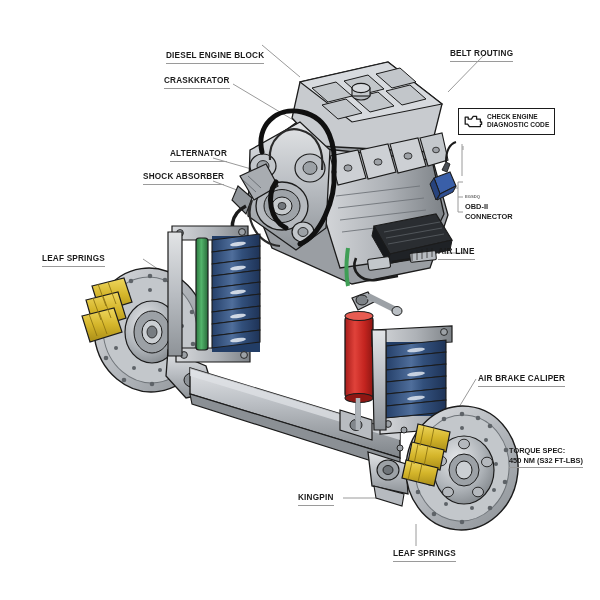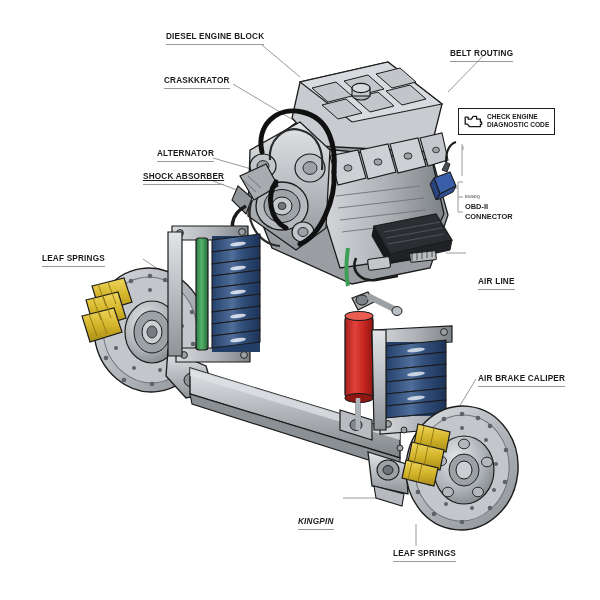--- a/index.html
+++ b/index.html
@@ -416,37 +416,37 @@
       <circle cx="404" cy="430" r="3"></circle>
           <circle cx="400" cy="448" r="3"></circle>
     </g>
   </g>
 
   <g stroke="#9a9a9a" stroke-width="1" fill="none">
     <path d="M463,146 L463,150"></path>
   </g>
 </svg>
 
-<div class="lbl u" style="left:166px;top:32px;">DIESEL ENGINE BLOCK</div>
+<div class="lbl u" style="left:166px;top:51px;">DIESEL ENGINE BLOCK</div>
 
 <div class="lbl u" style="left:164px;top:76px;">CRASKKRATOR</div>
 
-<div class="lbl u" style="left:157px;top:149px;">ALTERNATOR</div>
-
-<div class="lbl u" style="left:143px;top:172px;text-decoration:underline;">SHOCK ABSORBER</div>
+<div class="lbl u" style="left:170px;top:149px;">ALTERNATOR</div>
+
+<div class="lbl u" style="left:143px;top:172px;">SHOCK ABSORBER</div>
 
 <div class="lbl u" style="left:450px;top:49px;">BELT ROUTING</div>
 
-<div class="lbl u" style="left:478px;top:247px;margin-top:30px;">AIR LINE</div>
+<div class="lbl u" style="left:438px;top:247px;">AIR LINE</div>
 
 <div class="lbl u" style="left:42px;top:254px;">LEAF SPRINGS</div>
 
 <div class="lbl u" style="left:478px;top:374px;">AIR BRAKE CALIPER</div>
 
-<div class="lbl u" style="left:298px;top:517px;font-style:italic;">KINGPIN</div>
+<div class="lbl u" style="left:298px;top:493px;">KINGPIN</div>
 
 <div class="lbl u" style="left:393px;top:549px;">LEAF SPRINGS</div>
 
 <div class="cebox" style="left:458px;top:108px;">
   <svg width="20" height="15" viewBox="0 0 20 15">
     <path d="M2.2,5.2 L2.2,3.2 L5.2,3.2 L5.2,5.2 L8.4,5.2 L10.2,2.4 L13.6,2.4 L13.6,5.2
              L17.4,5.2 L17.4,8 L18.6,8 L18.6,10.4 L17.4,10.4 L17.4,12.6 L6.4,12.6
              L4.6,10.2 L2.2,10.2 Z" fill="none" stroke="#1b1b1b" stroke-width="1.3" stroke-linejoin="round"></path>
   </svg>
   <div class="txt">
@@ -454,14 +454,18 @@
     <div>DIAGNOSTIC CODE</div>
   </div>
 </div>
 
 <div class="obdstack" style="left:465px;top:192px;">
   <div class="lbl tiny" style="position:static;">eGsDQ</div>
   <div>OBD-II</div>
   <div>CONNECTOR</div>
 </div>
 
-
+<div class="torque" style="left:509px;top:446px;">
+  <div>TORQUE SPEC:</div>
+  <div class="r2">450 NM (S32 FT-LBS)</div>
 </div>
 
+</div>
+
 </body></html>

